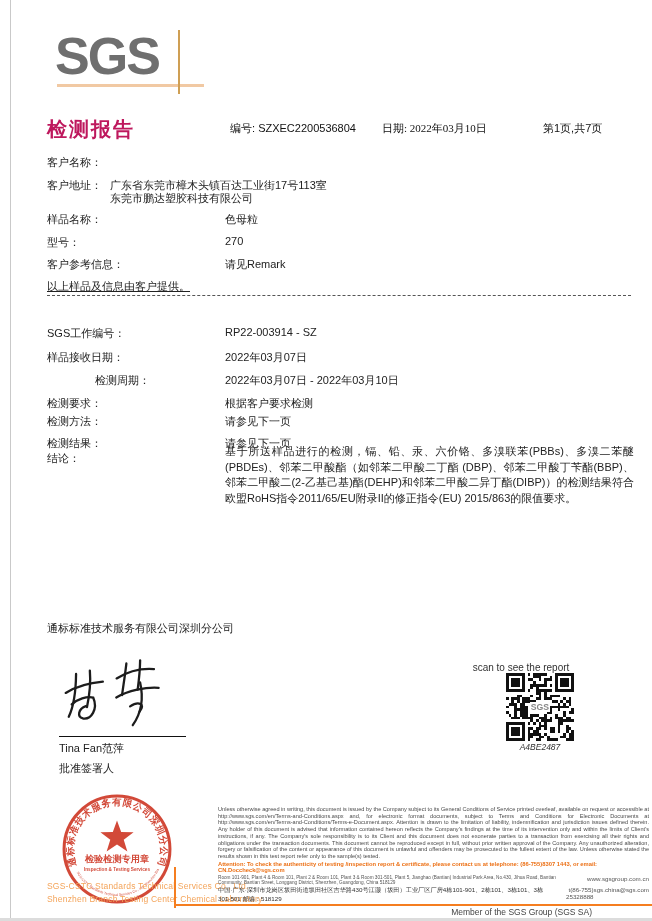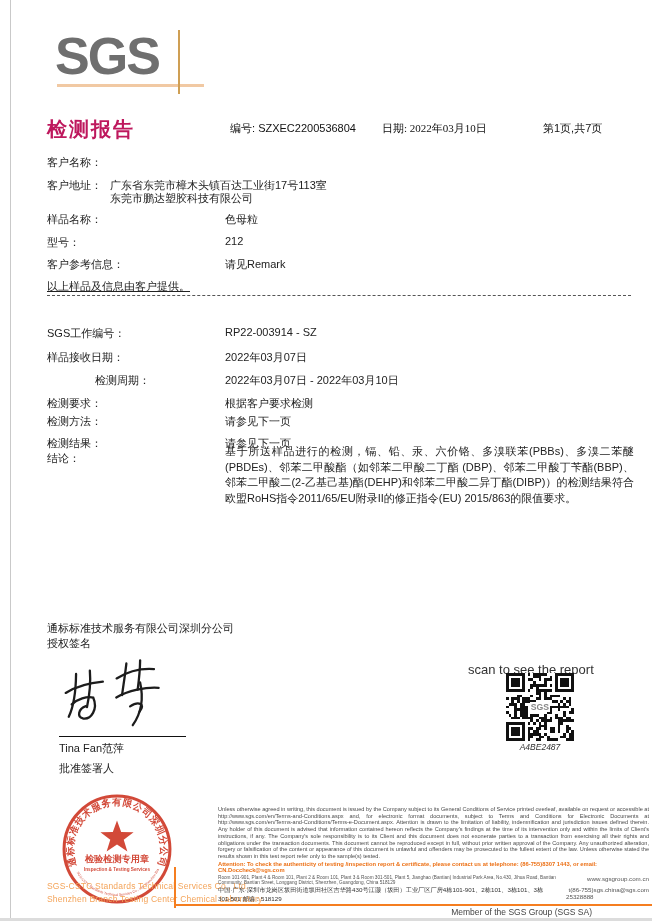--- a/index.html
+++ b/index.html
@@ -24,21 +24,21 @@
   
   .conclusion{left:225px;top:444px;width:409px;font-size:11px;line-height:15.5px;
               text-align:justify;color:#222;position:absolute;}
   
   .sig-company{left:47px;top:621px;font-size:11px;line-height:15px;color:#222;}
   .sig-svg{left:52px;top:658px;}
   .sig-line{left:59px;top:736px;width:127px;height:0;border-top:1.5px solid #111;}
   .sig-name{left:59px;top:741px;font-size:11px;color:#222;}
   .sig-role{left:59px;top:761px;font-size:11px;color:#222;}
   
-  .qr-caption{left:468px;top:662px;width:144px;font-size:13px;color:#333;}
+  .qr-caption{left:449px;top:662px;width:144px;text-align:center;font-size:10px;color:#333;}
   .qr-svg{left:506px;top:673px;}
   .qr-code-label{left:468px;top:742px;width:144px;text-align:center;font-size:8.5px;color:#333;font-style:italic;}
   
   .stamp-svg{left:60px;top:792px;opacity:.92;}
   .footer-company{left:47px;font-size:8.5px;color:#f4a45a;letter-spacing:.2px;}
   
   .footer-text{left:218px;top:806px;width:431px;position:absolute;}
   .legal{font-size:5.6px;line-height:6.7px;color:#4a4a4a;text-align:justify;margin:0;}
   .attention{font-size:5.8px;line-height:6.8px;color:#ec7015;font-weight:bold;margin:1px 0 1px 0;}
   .addr-row{display:flex;justify-content:space-between;align-items:flex-start;margin-top:1px;}
@@ -73,21 +73,21 @@
   <div class="abs hdr" style="left:543px;">第1页,共7页</div>
 
   <div class="lbl" style="top:155px;">客户名称：</div>
   <div class="val" style="left:110px;top:155px;margin-top:36px;">东莞市鹏达塑胶科技有限公司</div>
   <div class="lbl" style="top:178px;">客户地址：</div>
   <div class="val" style="left:110px;top:178px;">广东省东莞市樟木头镇百达工业街17号113室</div>
 
   <div class="lbl" style="top:212px;">样品名称：</div>
   <div class="val" style="left:225px;top:212px;">色母粒</div>
   <div class="lbl" style="top:235px;">型号：</div>
-  <div class="val" style="left:225px;top:235px;">212</div>
+  <div class="val" style="left:225px;top:235px;">270</div>
   <div class="lbl" style="top:257px;">客户参考信息：</div>
   <div class="val" style="left:225px;top:257px;">请见Remark</div>
   <div class="lbl" style="top:279px;text-decoration:underline;">以上样品及信息由客户提供。</div>
 
   <div class="abs dashed-sep"></div>
 
   <div class="lbl" style="top:326px;text-align:right;">SGS工作编号：</div>
   <div class="val" style="left:225px;top:326px;">RP22-003914 - SZ</div>
   <div class="lbl" style="top:350px;">样品接收日期：</div>
   <div class="val" style="left:225px;top:350px;">2022年03月07日</div>
@@ -98,21 +98,20 @@
   <div class="lbl" style="top:414px;">检测方法：</div>
   <div class="val" style="left:225px;top:414px;">请参见下一页</div>
   <div class="lbl" style="top:436px;">检测结果：</div>
   <div class="val" style="left:225px;top:436px;">请参见下一页</div>
 
   <div class="lbl" style="top:451px;">结论：</div>
   <div class="conclusion">基于所送样品进行的检测，镉、铅、汞、六价铬、多溴联苯(PBBs)、多溴二苯醚(PBDEs)、邻苯二甲酸酯（如邻苯二甲酸二丁酯 (DBP)、邻苯二甲酸丁苄酯(BBP)、邻苯二甲酸二(2-乙基己基)酯(DEHP)和邻苯二甲酸二异丁酯(DIBP)）的检测结果符合欧盟RoHS指令2011/65/EU附录II的修正指令(EU) 2015/863的限值要求。</div>
 
   <div class="abs sig-company">
     <div>通标标准技术服务有限公司深圳分公司</div>
-    <div>授权签名</div>
   </div>
 
   <svg class="abs sig-svg" width="140" height="72" viewBox="0 0 140 72">
     <g fill="none" stroke="#1c1c1c" stroke-width="2.3" stroke-linecap="round" transform="rotate(-5 70 36)">
       <path d="M14,30 C26,24 40,22 52,22"></path>
       <path d="M26,12 C25,22 22,42 15,54"></path>
       <path d="M40,10 C40,22 37,36 34,46"></path>
       <path d="M19,42 C25,37 35,35 41,37 C45,49 37,59 29,57 C23,55 25,47 33,45"></path>
       <path d="M66,20 C78,14 92,12 104,14"></path>
       <path d="M77,6 C75,16 72,28 70,37"></path>

